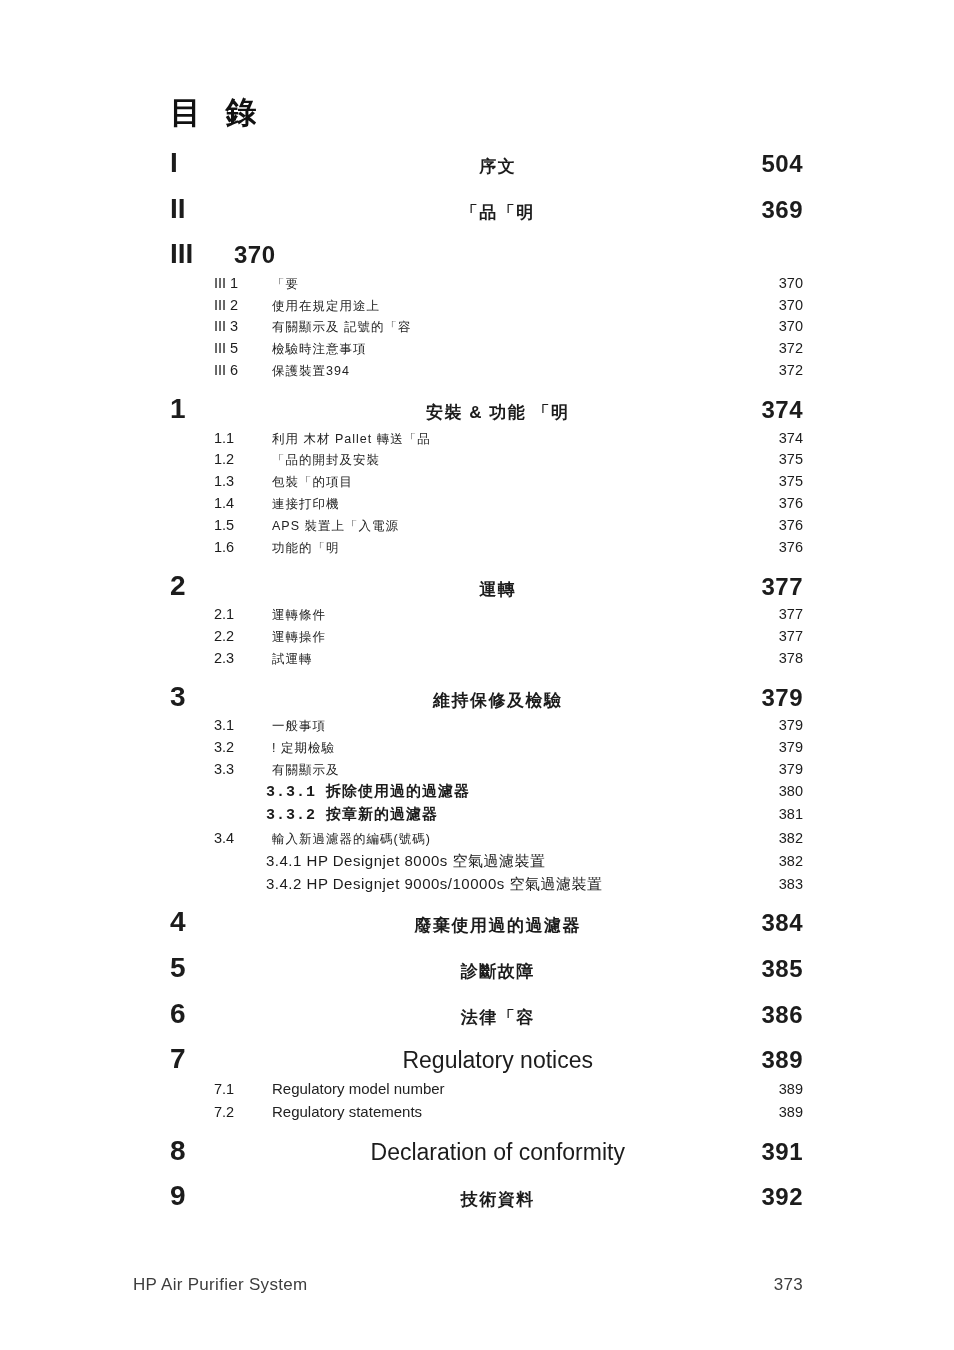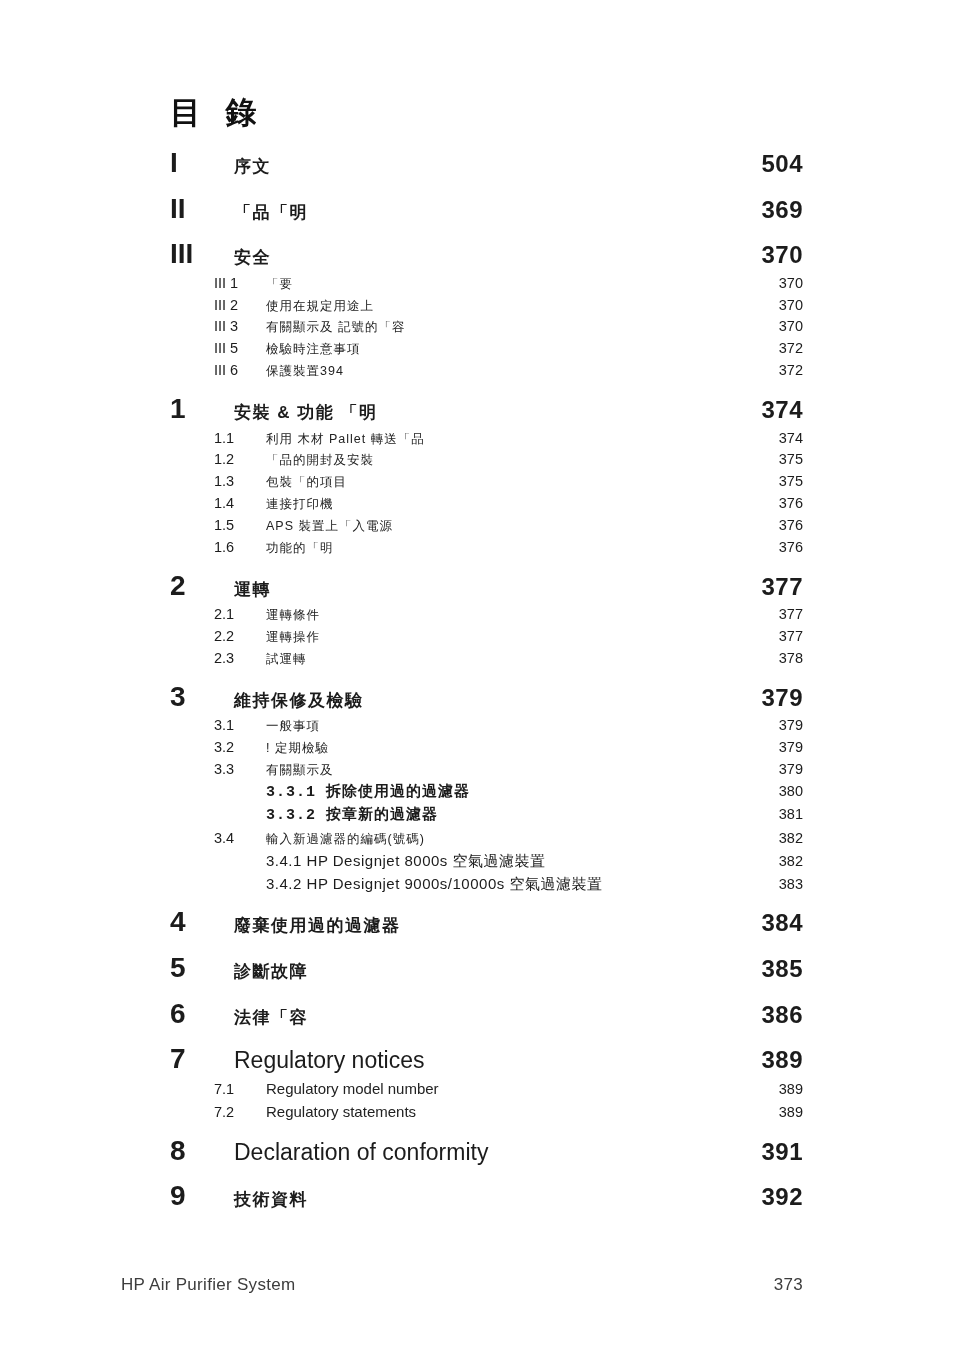--- a/index.html
+++ b/index.html
@@ -19,40 +19,40 @@
     margin-bottom:8px; color:#111;
   }
   .row { display:flex; align-items:baseline; }
   .row .num { flex:0 0 auto; }
   .row .title { flex:1 1 auto; min-width:0; }
   .row .pg { flex:0 0 auto; text-align:right; white-space:nowrap; }
 
   
   .l0 { margin-top:12px; }
   .l0 .num { width:64px; font-size:28px; font-weight:bold; line-height:1.2; }
-  .l0 .title { font-size:17px; font-weight:bold; letter-spacing:1.5px; }
+  .l0 .title { font-size:17px; font-weight:bold; letter-spacing:1.5px;text-align:center; }
   .l0.latin .title { font-size:23px; font-weight:normal; letter-spacing:0; }
   .l0 .pg { font-size:24px; font-weight:bold; letter-spacing:0.5px; }
 
   
-  .l1 { margin-top:3px; padding-left:44px; line-height:1.3; }
+  .l1 { margin-top:3px; padding-left:44px; line-height:1.3;gap:6px; }
   .l1 .num { width:52px; font-size:14.5px; }
   .l1 .title { font-size:12.5px; letter-spacing:1px; color:#222; }
   .l1.bold .title { font-size:15px; font-weight:bold; letter-spacing:1.5px; }
   .l1.latin .title { font-size:15px; letter-spacing:0; }
   .l1 .pg { font-size:14.5px; }
 
   
   .l2 { margin-top:3px; padding-left:96px; line-height:1.3; }
   .l2 .title { font-size:15px; letter-spacing:0.5px; }
   .l2.bold .title { font-weight:bold; letter-spacing:1px;font-family:Liberation Mono, monospace; }
   .l2 .pg { font-size:14.5px; }
 
   .footer {
-    position:absolute; left:69px; right:99px; bottom:55px;
+    position:absolute; left:81px; right:99px; bottom:55px;
     display:flex; justify-content:space-between; align-items:baseline;
     font-size:17px; color:#3d3d3d; letter-spacing:0.3px;
   }
 </style>
 </head>
 <body>
 
 <div class="page">
   <div class="content">
     <div class="doc-title">目 錄</div>
@@ -62,21 +62,20 @@
           <span class="title">序文</span>
           <span class="pg">504</span>
         </div>
         <div class="row l0">
           <span class="num">II</span>
           <span class="title">「品「明</span>
           <span class="pg">369</span>
         </div>
         <div class="row l0">
           <span class="num">III</span>
-          <span class="title">安全</span>
           <span class="pg">370</span>
         </div>
         <div class="row l1">
           <span class="num">III 1</span>
           <span class="title">「要</span>
           <span class="pg">370</span>
         </div>
         <div class="row l1">
           <span class="num">III 2</span>
           <span class="title">使用在規定用途上</span>

